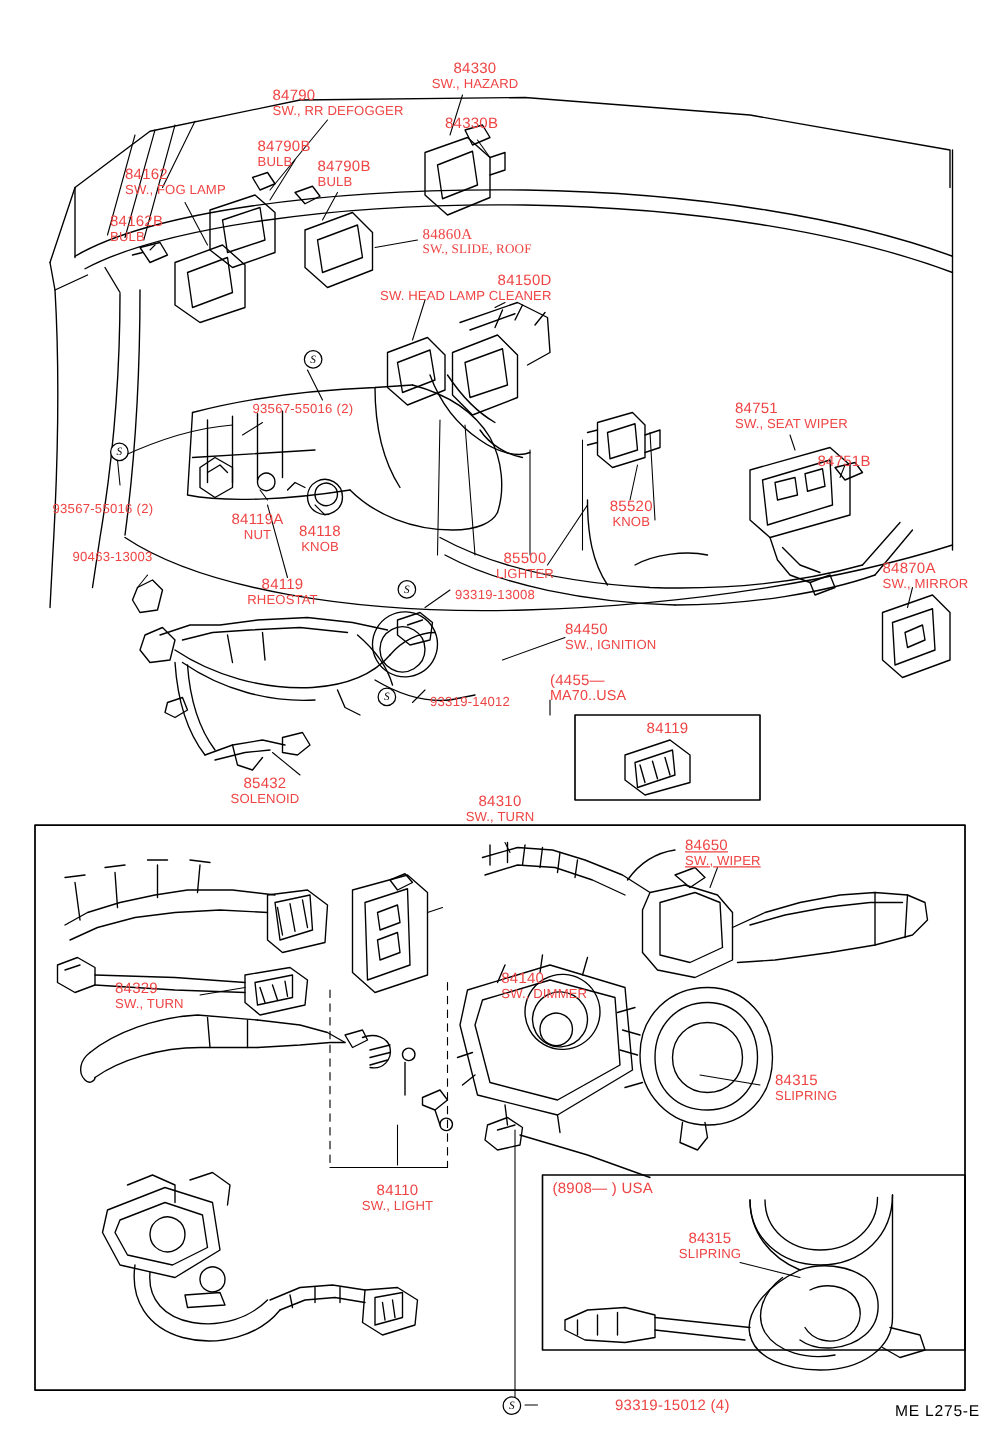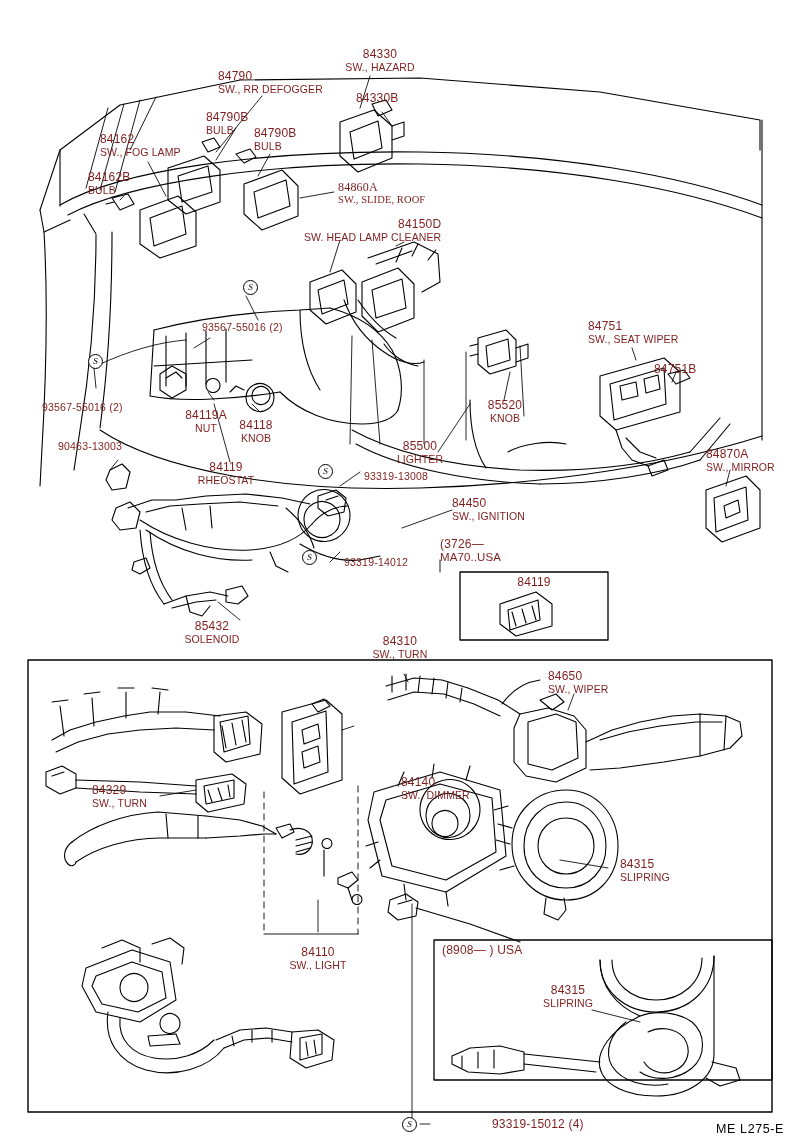--- a/index.html
+++ b/index.html
@@ -27,21 +27,21 @@
     width: 800px;
     height: 1144px;
     pointer-events: none;
   }
   .lbl {
     position: absolute;
     font-size: 11.5px;
     line-height: 12.5px;
     letter-spacing: 0.2px;
     white-space: nowrap;
-    color: #7f1d1d;
+    color: #ef4444;
   }
   .lbl .sub {
     display: block;
     font-size: 10.5px;
     letter-spacing: 0.1px;
   }
   .lbl.c { text-align: center; transform: translateX(-50%); }
   .code { font-size: 12px; }
   .small { font-size: 10.5px; }
   .footer {
@@ -441,21 +441,21 @@
   <div class="lbl small" style="left:344px; top:556px;">
     <span>93319-14012</span>
   </div>
 
   <div class="lbl code" style="left:452px; top:497px;">
     <span>84450</span>
     <span class="sub">SW., IGNITION</span>
   </div>
 
   <div class="lbl code" style="left:440px; top:538px;">
-    <span>(3726—</span>
+    <span>(4455—</span>
     <span class="sub" style="font-size:11.5px;">MA70..USA</span>
   </div>
 
   <div class="lbl code" style="left:706px; top:448px;">
     <span>84870A</span>
     <span class="sub">SW., MIRROR</span>
   </div>
 
   <div class="lbl c code" style="left:212px; top:620px;">
     <span>85432</span>
@@ -470,21 +470,21 @@
   <div class="sref" style="left:88px; top:354px;"><span>S</span></div>
   <div class="sref" style="left:318px; top:464px;"><span>S</span></div>
   <div class="sref" style="left:302px; top:550px;"><span>S</span></div>
   <div class="sref" style="left:402px; top:1117px;"><span>S</span></div>
 
   <div class="lbl c code" style="left:400px; top:635px;">
     <span>84310</span>
     <span class="sub">SW., TURN</span>
   </div>
 
-  <div class="lbl code" style="left:548px; top:670px;">
+  <div class="lbl code" style="left:548px; top:670px;text-decoration:underline;">
     <span>84650</span>
     <span class="sub">SW., WIPER</span>
   </div>
 
   <div class="lbl code" style="left:358px; top:776px;margin-left:43px;">
     <span>84140</span>
     <span class="sub">SW., DIMMER</span>
   </div>
 
   <div class="lbl code" style="left:92px; top:784px;">

